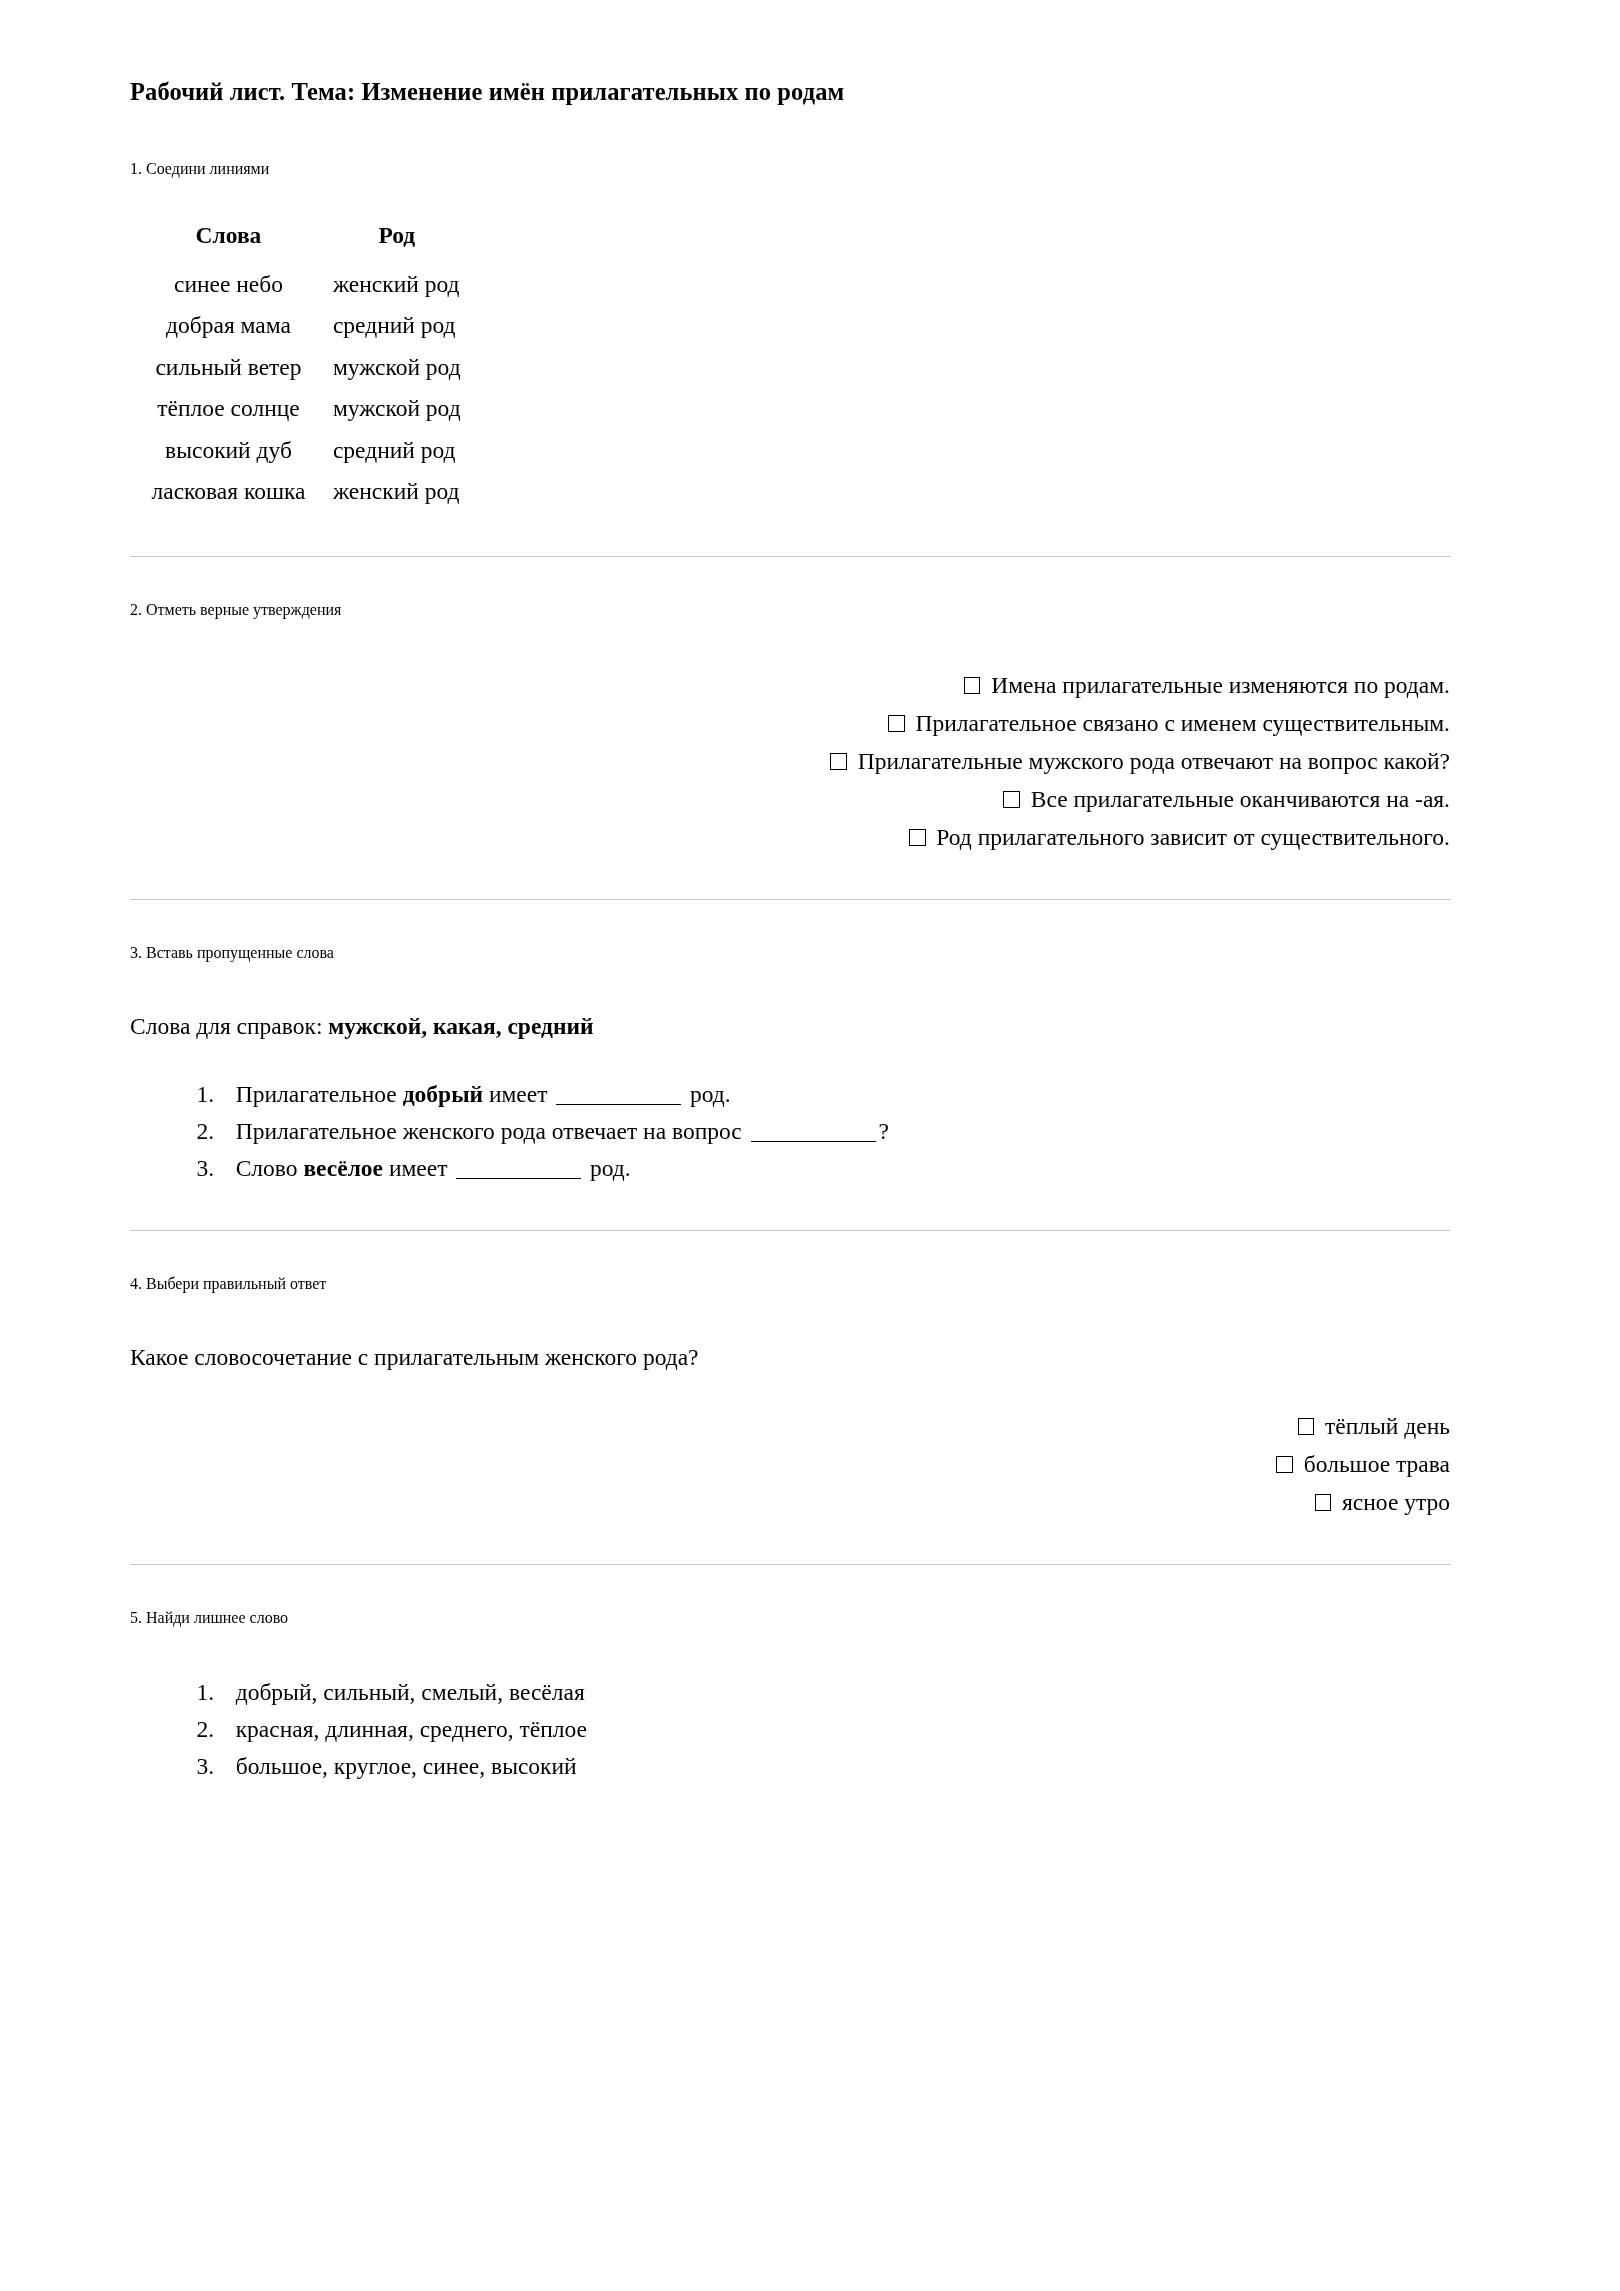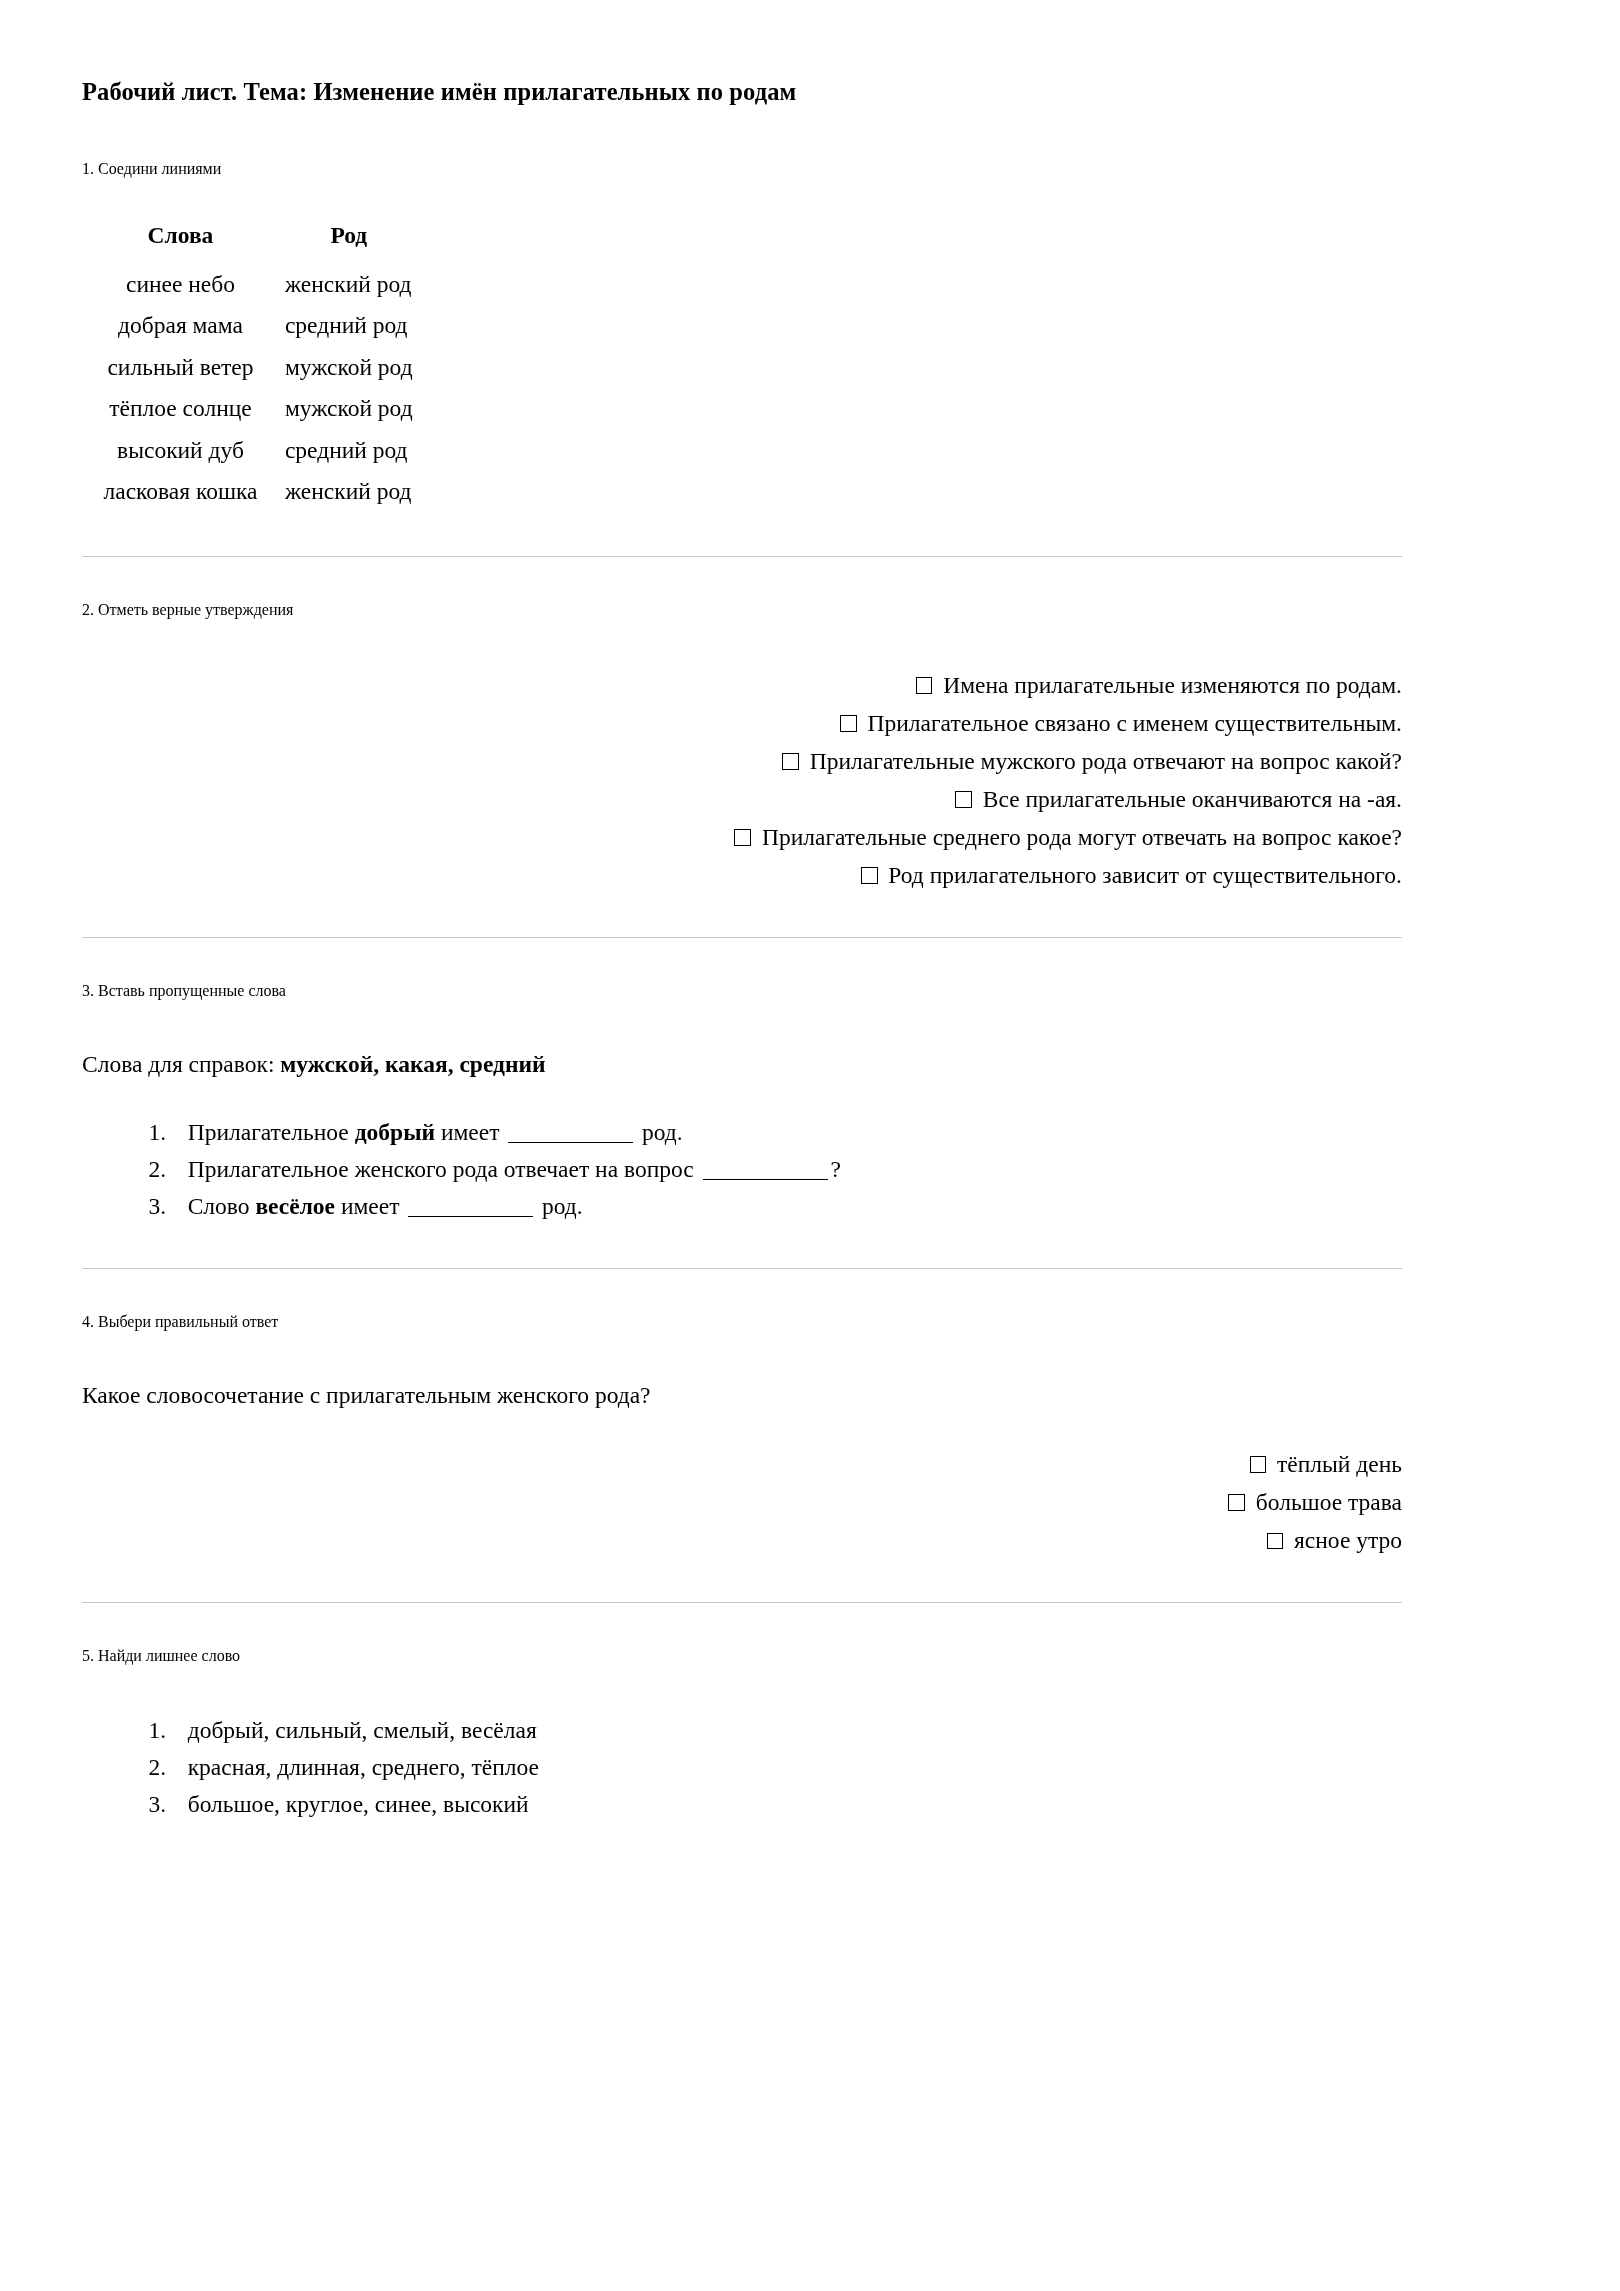--- a/index.html
+++ b/index.html
@@ -13,20 +13,21 @@
     font-family: "Liberation Serif", "DejaVu Serif", serif;
     color: #000000;
     -webkit-font-smoothing: antialiased;
   }
   .page {
     width: 1484px;
     min-height: 2292px;
     box-sizing: border-box;
     padding: 61px 82px 59px 82px;
     background: #ffffff;
+    margin-left: 48px;
   }
   .doc-title {
     font-size: 24.5px;
     font-weight: bold;
     letter-spacing: 0.1px;
     margin: 14.7px 0 0 0;
     line-height: 1.3;
   }
   .section {
     margin: 0;
@@ -182,23 +183,20 @@
       <li class="check-item">
         <span class="cb"></span><span>Прилагательное связано с именем существительным.</span>
       </li>
       <li class="check-item">
         <span class="cb"></span><span>Прилагательные мужского рода отвечают на вопрос какой?</span>
       </li>
       <li class="check-item">
         <span class="cb"></span><span>Все прилагательные оканчиваются на -ая.</span>
       </li>
       <li class="check-item">
-        <span class="cb"></span><span>Прилагательные среднего рода могут отвечать на вопрос какое?</span>
-      </li>
-      <li class="check-item">
         <span class="cb"></span><span>Род прилагательного зависит от существительного.</span>
       </li>
     </ul>
   </div>
 
   <hr class="rule">
 
   <div class="section">
     <div class="section-heading">3. Вставь пропущенные слова</div>
     <div class="sp-heading-to-body"></div>

